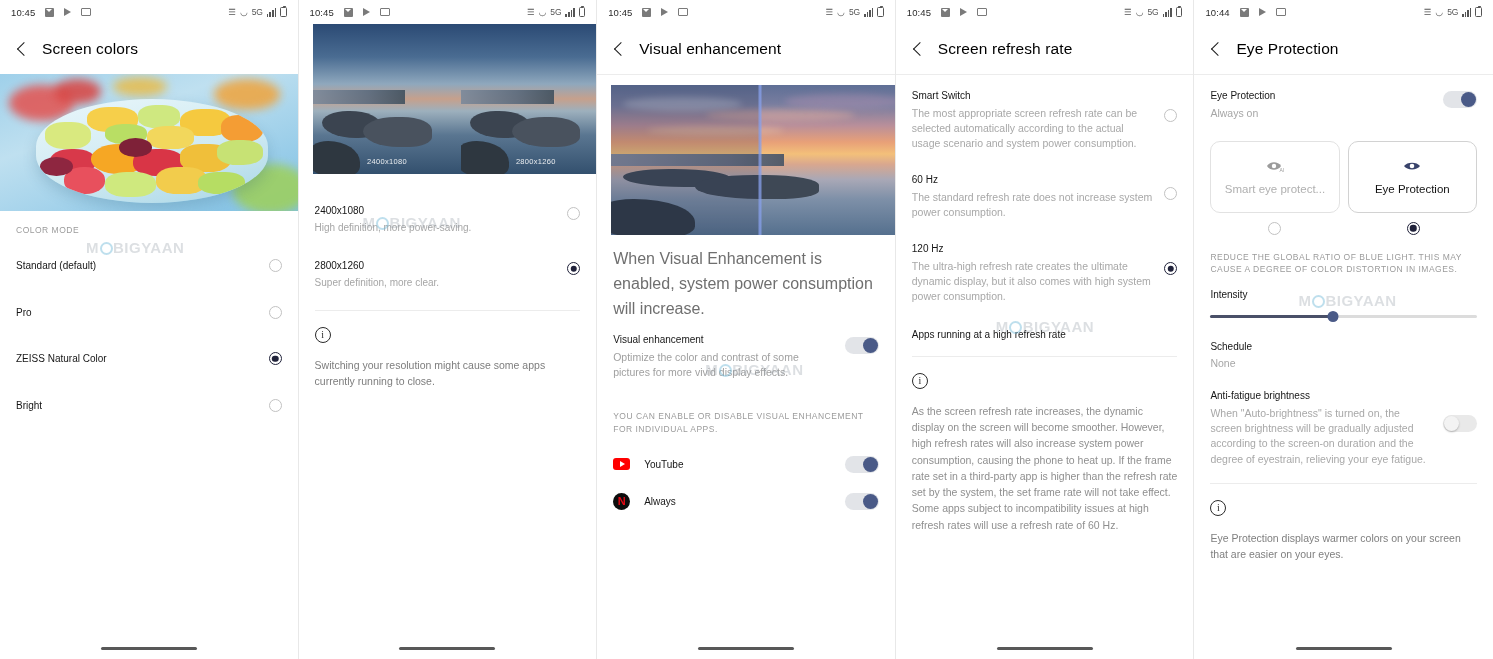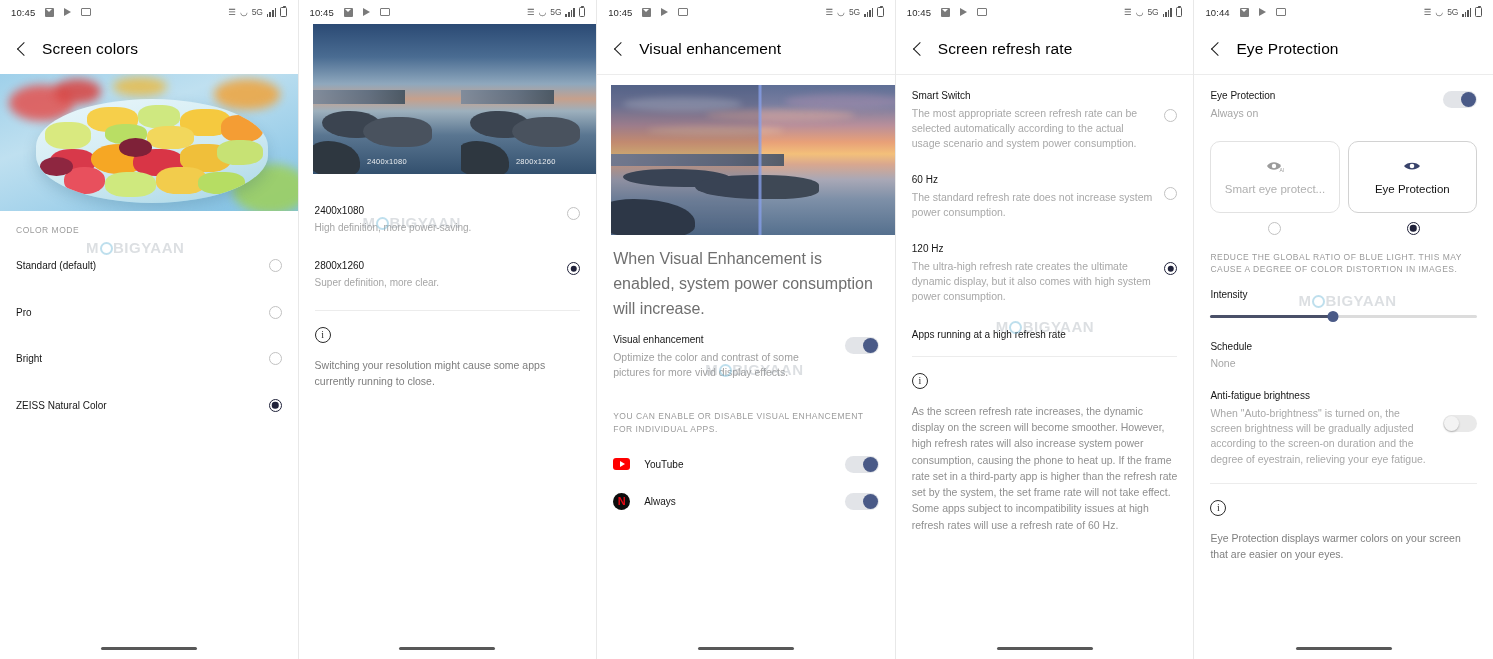--- a/index.html
+++ b/index.html
@@ -308,29 +308,29 @@
         <div class="radio"></div>
       </div>
       <div class="row" style="padding:14px 16px 19px">
         <div class="row-txt">
             <div class="row-title">Pro</div>
           </div>
         <div class="radio"></div>
       </div>
       <div class="row" style="padding:14px 16px 19px">
         <div class="row-txt">
+            <div class="row-title">ZEISS Natural Color</div>
+          </div>
+        <div class="radio on"></div>
+      </div>
+      <div class="row" style="padding:14px 16px 19px">
+        <div class="row-txt">
             <div class="row-title">Bright</div>
           </div>
         <div class="radio"></div>
-      </div>
-      <div class="row" style="padding:14px 16px 19px">
-        <div class="row-txt">
-            <div class="row-title">ZEISS Natural Color</div>
-          </div>
-        <div class="radio on"></div>
       </div>
     </div>
     <div class="home-ind"></div>
   </div>
 
   <div class="panel">
     <div class="statusbar">
       <div class="sb-left">
         <span class="sb-time">10:45</span>
         <span class="sb-ico ico-msg"></span>

